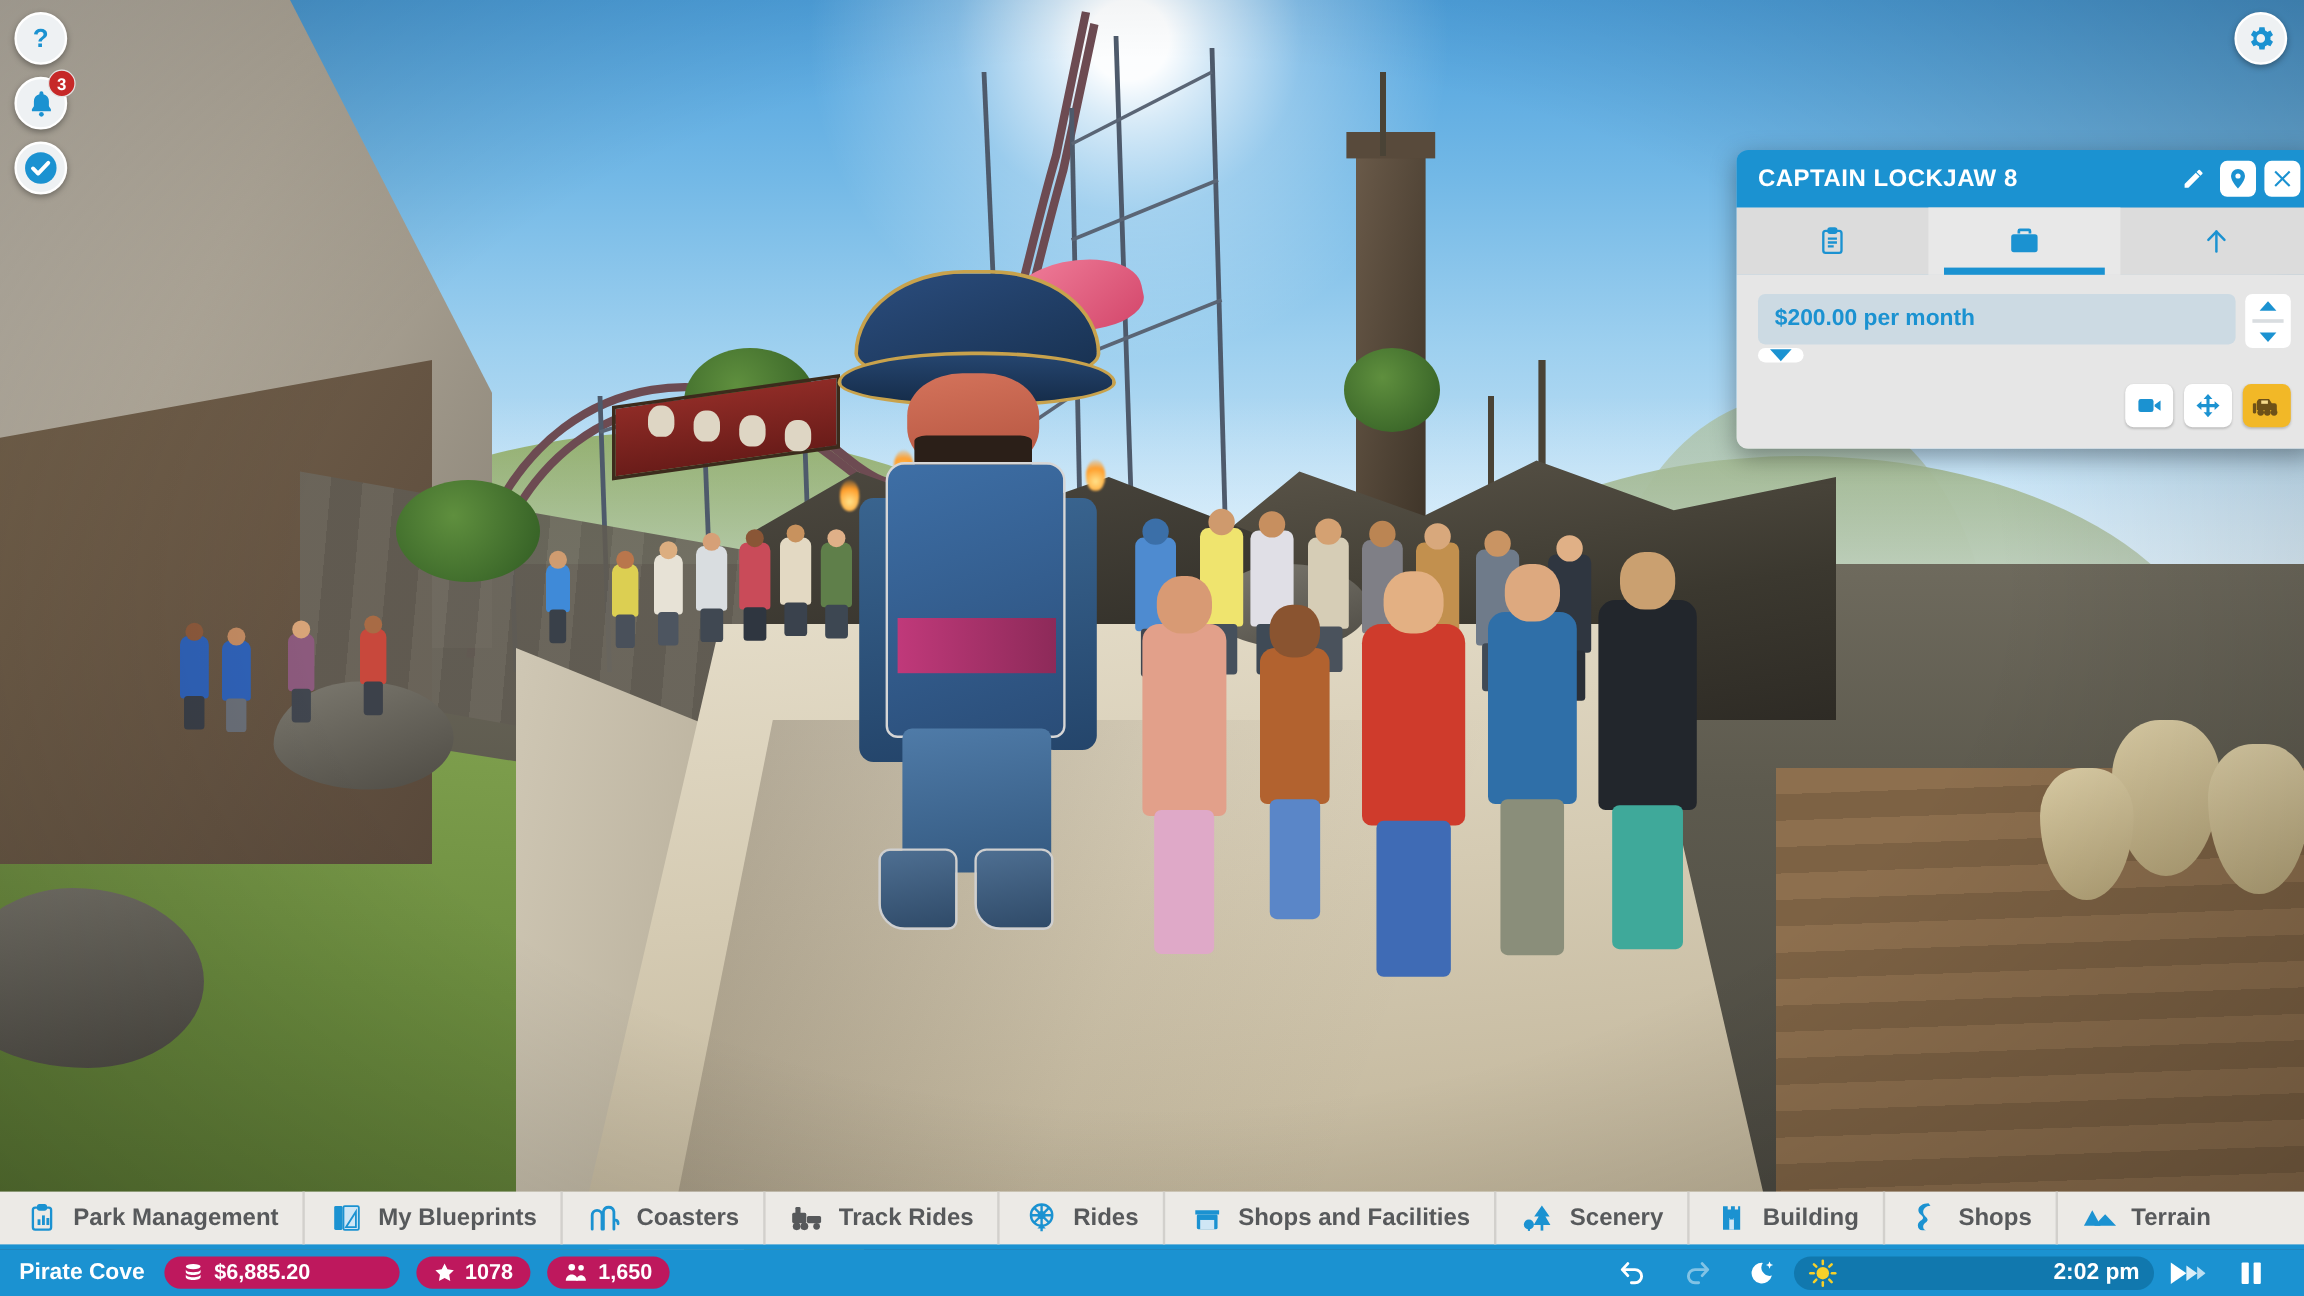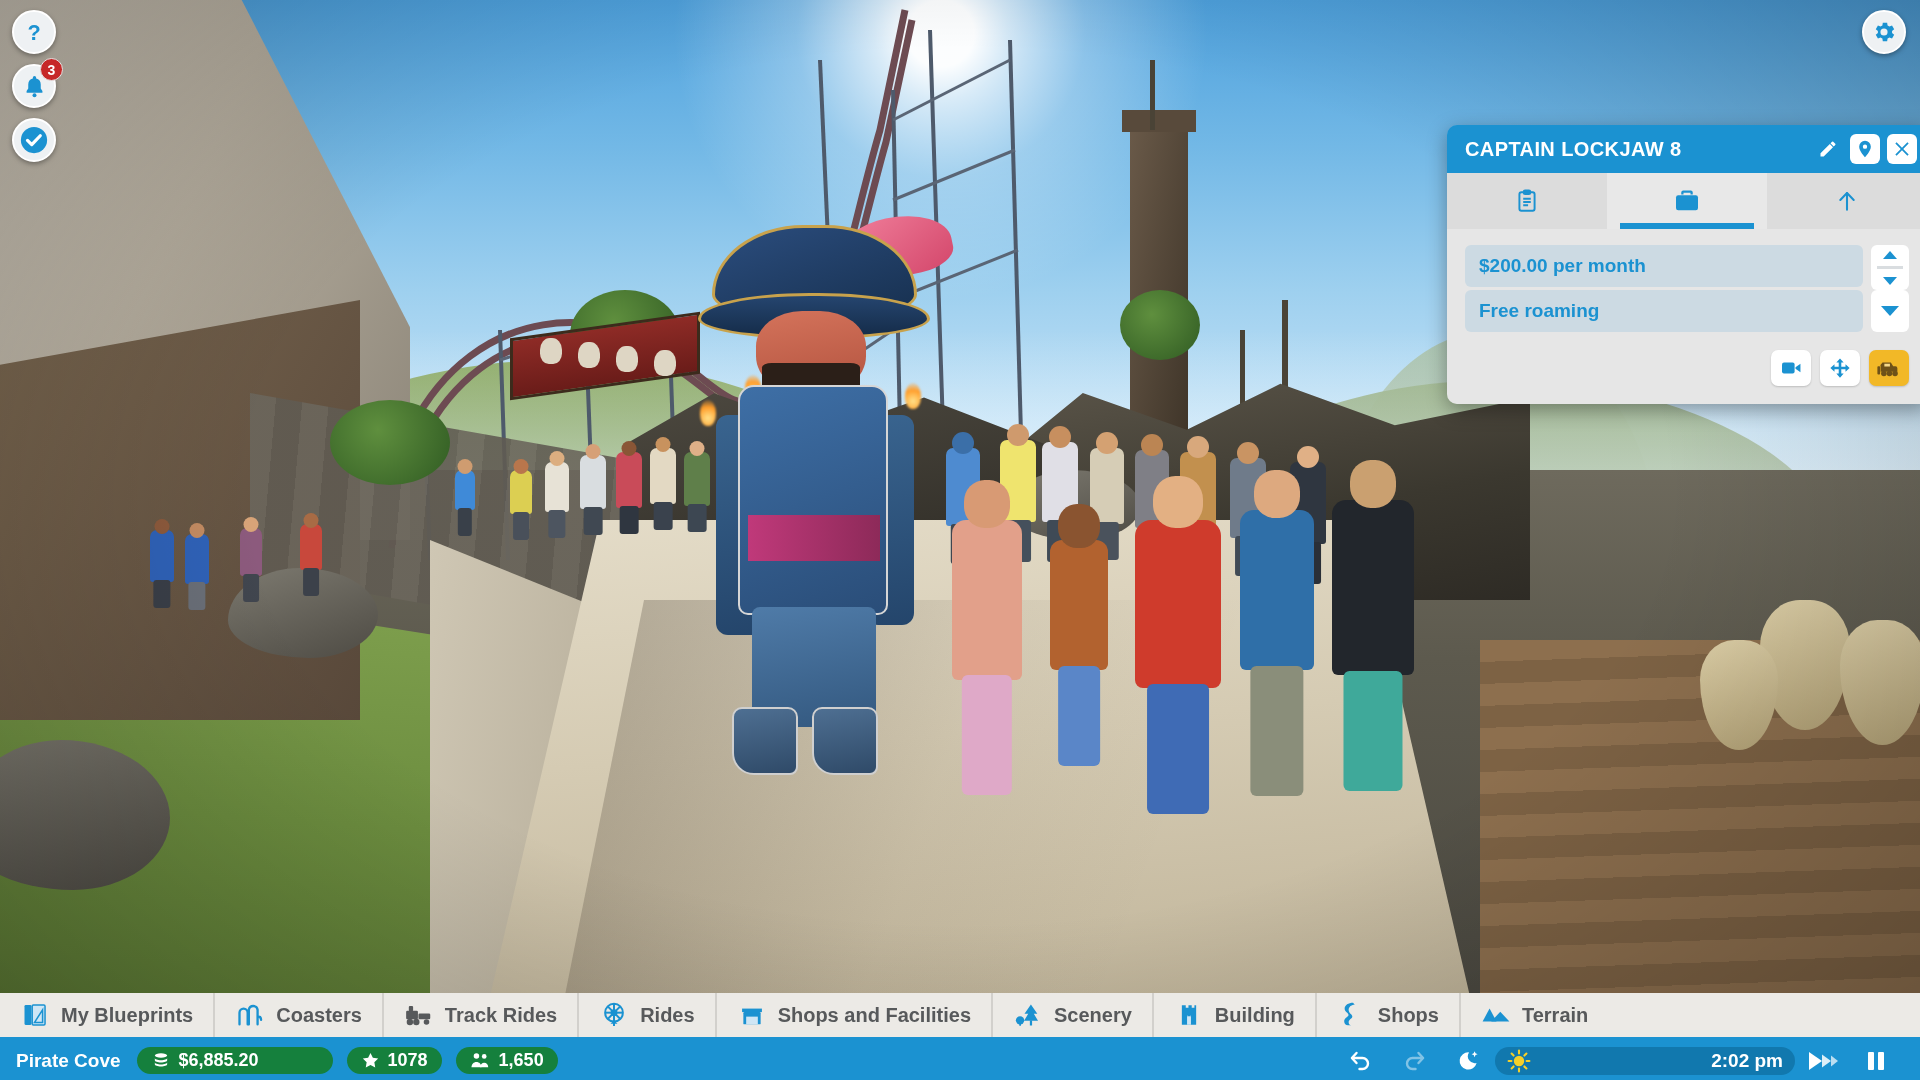--- a/index.html
+++ b/index.html
@@ -310,21 +310,21 @@
   .tool-label { color:#57595b; font-size:20px; font-weight:bold; white-space:nowrap; }
   .tool-ico { width:30px; height:30px; display:flex; align-items:center; justify-content:center; }
 
   
   .statusbar {
     position:absolute; left:0; bottom:0; width:1920px; height:39px;
     background:#1b92d1; display:flex; align-items:center; padding:0 16px;
   }
   .park-name { color:#fff; font-size:19px; font-weight:bold; margin-right:16px; }
   .pill {
-    height:27px; background:#15803d; border-radius:14px;
+    height:27px; background:#be185d; border-radius:14px;
     display:flex; align-items:center; gap:8px; padding:0 14px;
     margin-right:14px; color:#fff; font-size:18px; font-weight:bold;
     cursor:pointer;
   }
   .pill.money { min-width:196px; }
   .sb-spacer { flex:1; }
   .sb-icon { width:40px; height:30px; display:flex; align-items:center; justify-content:center; cursor:pointer; margin:0 7px; }
   .time-pill {
     height:28px; background:#1178ae; border-radius:14px;
     display:flex; align-items:center; padding:0 12px; gap:10px;
@@ -627,21 +627,20 @@
         <div class="spin-sep"></div>
         <div class="spin-half">
           <svg width="16" height="10" viewBox="0 0 16 10">
               <path d="M8 9 1 1h14z" fill="#1b92d1"></path>
             </svg>
         </div>
       </div>
     </div>
 
     <div class="field-row">
-      <div class="value-box">Free roaming</div>
       <div class="dd-arrow">
         <svg width="20" height="12" viewBox="0 0 20 12">
             <path d="M10 11 1 1h18z" fill="#1b92d1"></path>
           </svg>
       </div>
     </div>
 
 
     <div class="panel-actions">
       <div class="act-btn">
@@ -664,20 +663,32 @@
           <circle cx="20.5" cy="16" r="3" fill="#6e5118"></circle>
           <rect x="1.5" y="8" width="3" height="9" rx="1" fill="#6e5118"></rect>
         </svg>
       </div>
     </div>
   </div>
 </div>
 
 <div class="toolbar">
 
+  <div class="tool">
+    <span class="tool-ico">
+      <svg width="26" height="28" viewBox="0 0 24 24" fill="none" stroke="#1b92d1" stroke-width="1.8">
+        <rect x="5" y="4" width="14" height="17" rx="1.8"></rect>
+        <rect x="9" y="2.2" width="6" height="3.3" rx="1.1" fill="#1b92d1"></rect>
+        <rect x="8.6" y="13" width="2.2" height="4.4" fill="#1b92d1" stroke="none"></rect>
+        <rect x="12" y="10" width="2.2" height="7.4" fill="#1b92d1" stroke="none"></rect>
+        <rect x="15.4" y="12" width="2.2" height="5.4" fill="#1b92d1" stroke="none"></rect>
+      </svg>
+    </span>
+    <span class="tool-label">Park Management</span>
+  </div>
 
   <div class="tool">
     <span class="tool-ico">
       <svg width="28" height="28" viewBox="0 0 24 24">
         <rect x="3" y="3.5" width="6" height="17" rx="1" fill="#1b92d1"></rect>
         <rect x="9.6" y="3.5" width="11" height="17" rx="1" fill="#cfe6f5" stroke="#1b92d1" stroke-width="1.3"></rect>
         <path d="M11.5 18.5 18.5 7.5v11z" fill="none" stroke="#1b92d1" stroke-width="1.3"></path>
       </svg>
     </span>
     <span class="tool-label">My Blueprints</span>

